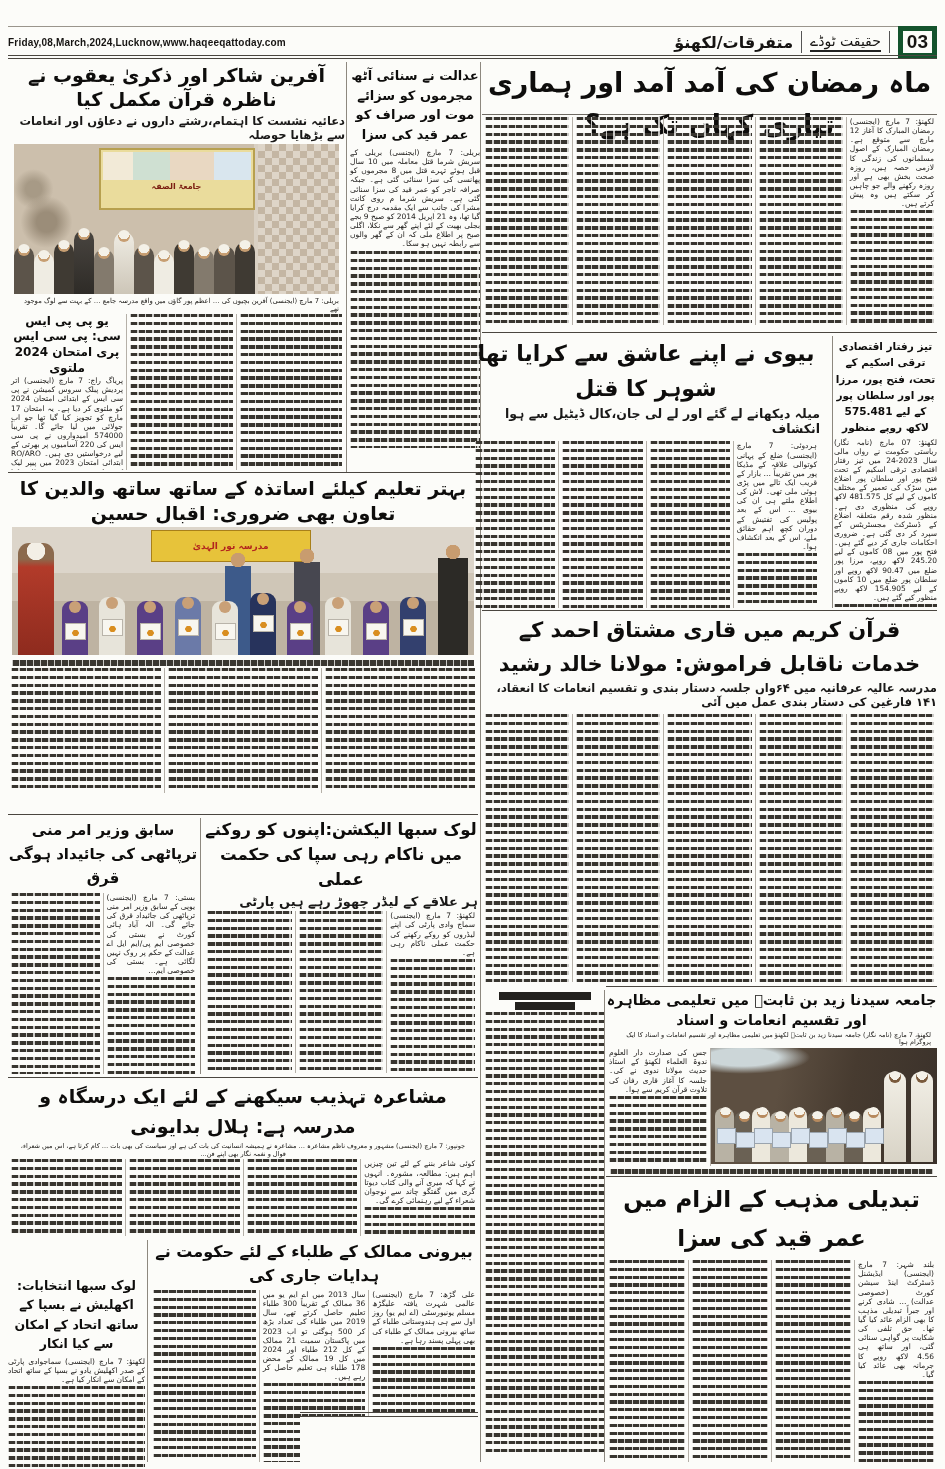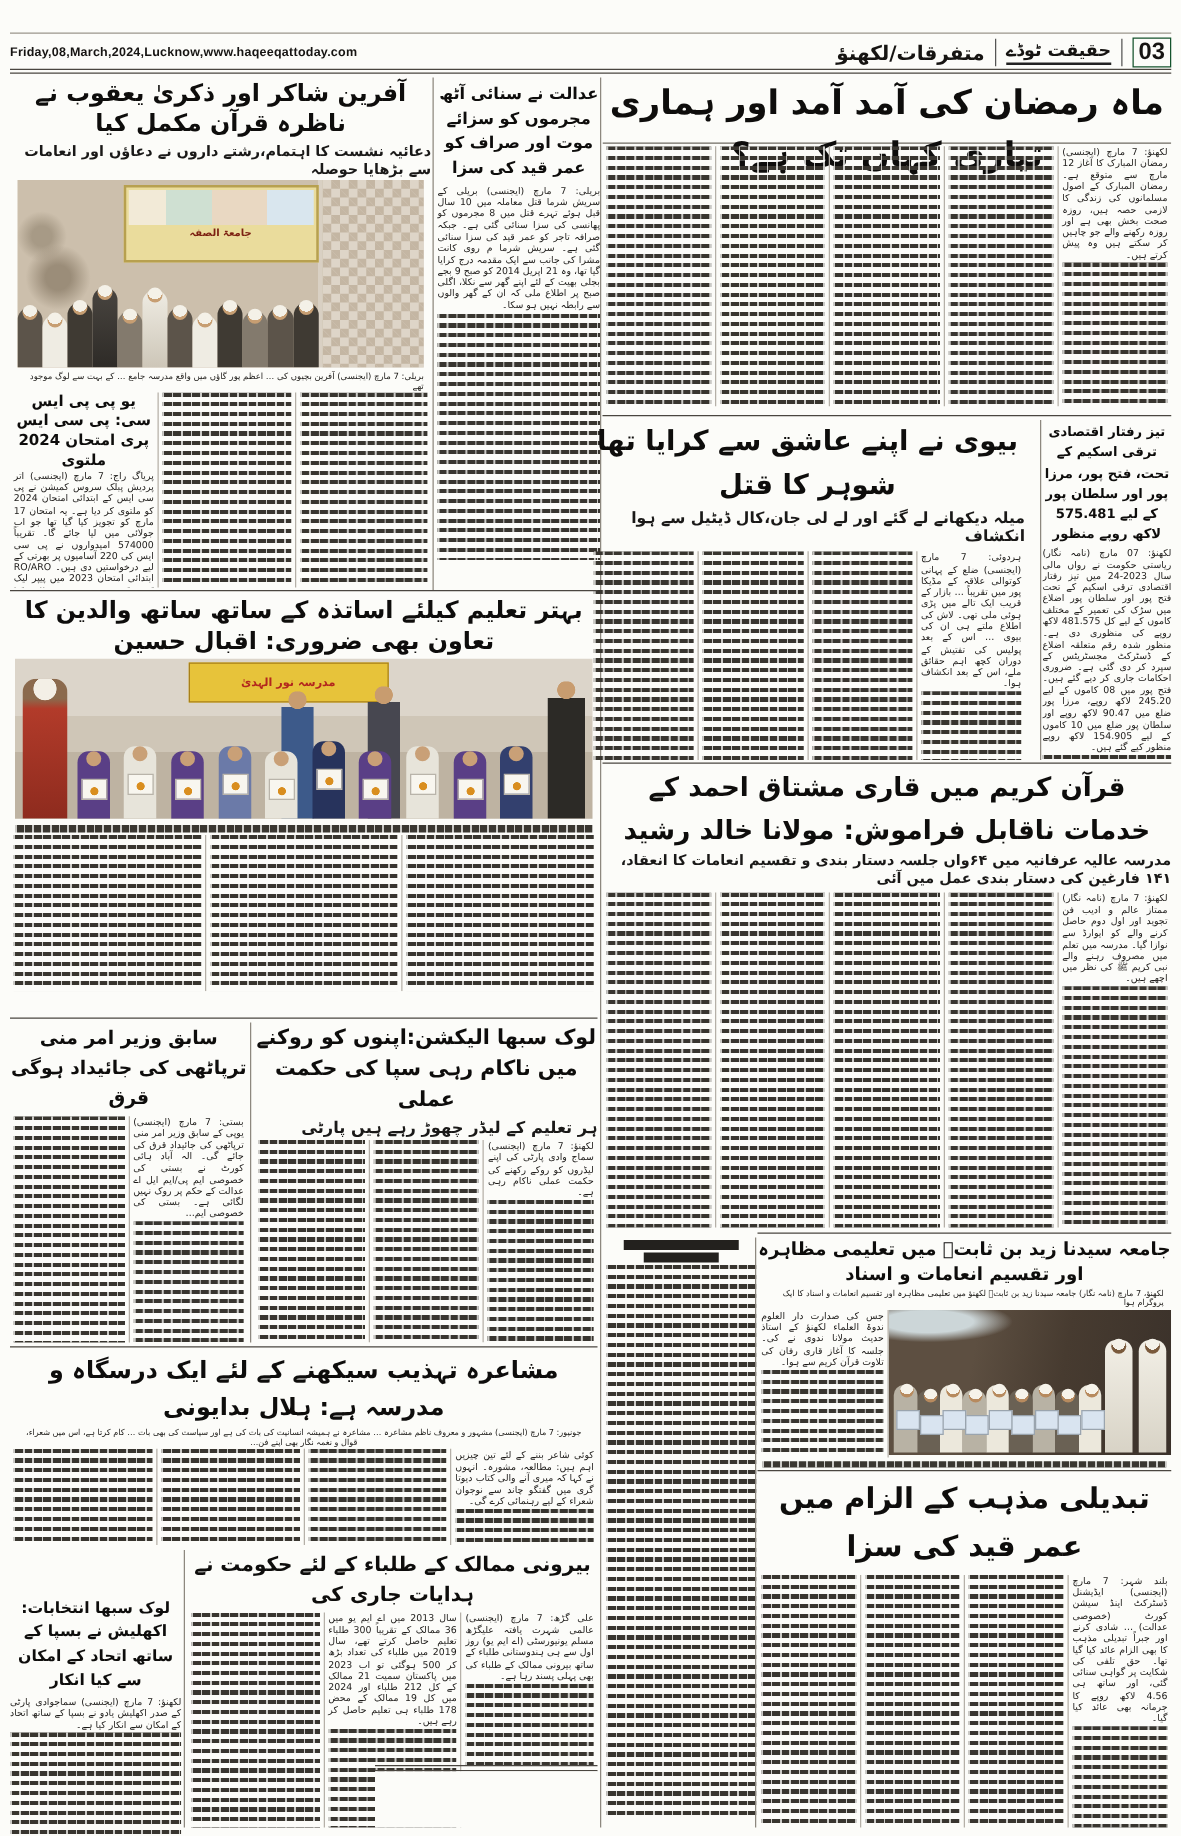--- a/index.html
+++ b/index.html
@@ -6,24 +6,24 @@
   .page{position:relative;width:945px;height:1469px;margin:0 auto;background:#fcfcf9;
         font-family:"DejaVu Sans",sans-serif;color:#161412;overflow:hidden;}
   
   .hr{position:absolute;height:1px;background:#4a4640;}
   .hr.light{background:#9a958c;}
   .vr{position:absolute;width:1px;background:#8d887f;}
   
   .hdr{position:absolute;left:8px;top:30px;width:929px;height:24px;display:flex;align-items:center;justify-content:space-between;}
   .ed{font-family:"Liberation Sans",sans-serif;font-size:10px;font-weight:bold;letter-spacing:.2px;}
   .mh{display:flex;align-items:center;gap:8px;direction:rtl;}
-  .pgnum{font-family:"Liberation Sans",sans-serif;font-size:19px;font-weight:bold;border:1px solid #14532d;padding:0 4px;line-height:22px;}
+  .pgnum{font-family:"Liberation Sans",sans-serif;font-size:19px;font-weight:bold;border:5px solid #14532d;padding:0 4px;line-height:22px;}
   .hsep{width:1px;height:22px;background:#555;}
   .sec{font-size:16px;font-weight:bold;}
-  .mast{font-size:14px;font-weight:bold;border-bottom:2px solid #222;padding-bottom:1px;}
+  .mast{font-size:14px;font-weight:normal;border-bottom:2px solid #222;padding-bottom:1px;}
   
   .art{position:absolute;overflow:hidden;}
   .hl{font-weight:bold;direction:rtl;text-align:center;color:#0e0d0c;}
   .sub{font-weight:bold;direction:rtl;text-align:right;color:#1a1918;}
   .cols{display:flex;direction:rtl;}
   .col{flex:1;border-left:1px solid #b5b0a8;padding:0 3px;display:flex;flex-direction:column;overflow:hidden;}
   .col:last-child{border-left:0;}
   .lead{font-size:7.5px;line-height:1.22;direction:rtl;text-align:justify;margin:0 0 2px;color:#1c1a18;}
   .tx{flex:1;min-height:8px;background-image:
       repeating-linear-gradient(90deg, rgba(252,252,249,.75) 0 1.3px, rgba(252,252,249,0) 1.3px 7.5px),
@@ -212,21 +212,20 @@
       <div class="tx"></div>
     </div>
   </section>
   <div class="hr" style="left:482px;top:610px;width:455px"></div>
 
   <section class="art" style="left:482px;top:614px;width:455px;height:368px">
     <div class="hl" style="font-size:21px;line-height:1.6">قرآن کریم میں قاری مشتاق احمد کے خدمات ناقابل فراموش: مولانا خالد رشید</div>
     <div class="sub rulebelow" style="font-size:11.5px;padding-bottom:3px">مدرسہ عالیہ عرفانیہ میں ۶۴واں جلسہ دستار بندی و تقسیم انعامات کا انعقاد، ۱۴۱ فارغین کی دستار بندی عمل میں آئی</div>
     <div class="cols" style="height:296px;margin-top:2px">
       <div class="col">
-        <p class="lead">لکھنؤ: 7 مارچ (نامہ نگار) ممتاز عالم و ادیب فن تجوید اور اول دوم حاصل کرنے والے کو ایوارڈ سے نوازا گیا۔ مدرسہ میں تعلم میں مصروف رہنے والے نبی کریم ﷺ کی نظر میں اچھے ہیں۔</p>
         <div class="tx"></div>
       </div>
       <div class="col">
           <div class="tx"></div>
         </div>
       <div class="col">
           <div class="tx"></div>
         </div>
       <div class="col">
           <div class="tx"></div>
@@ -348,21 +347,21 @@
         <div class="tx"></div>
       </div>
       <div class="col">
           <div class="tx"></div>
         </div>
     </div>
   </section>
   <div class="vr" style="left:200px;top:818px;height:256px"></div>
   <section class="art" style="left:204px;top:818px;width:274px;height:256px">
     <div class="hl" style="font-size:16.5px;line-height:1.5">لوک سبھا الیکشن:اپنوں کو روکنے میں ناکام رہی سپا کی حکمت عملی</div>
-    <div class="sub" style="font-size:13px;margin:2px 0">ہر تعلیم کے لیڈر چھوڑ رہے ہیں پارٹی</div>
+    <div class="sub" style="font-size:13px;margin:2px 0">ہر علاقے کے لیڈر چھوڑ رہے ہیں پارٹی</div>
     <div class="cols" style="height:162px">
       <div class="col">
         <p class="lead">لکھنؤ: 7 مارچ (ایجنسی) سماج وادی پارٹی کی اپنے لیڈروں کو روکے رکھنے کی حکمت عملی ناکام رہی ہے۔</p>
         <div class="tx"></div>
       </div>
       <div class="col">
           <div class="tx"></div>
         </div>
       <div class="col">
           <div class="tx"></div>

